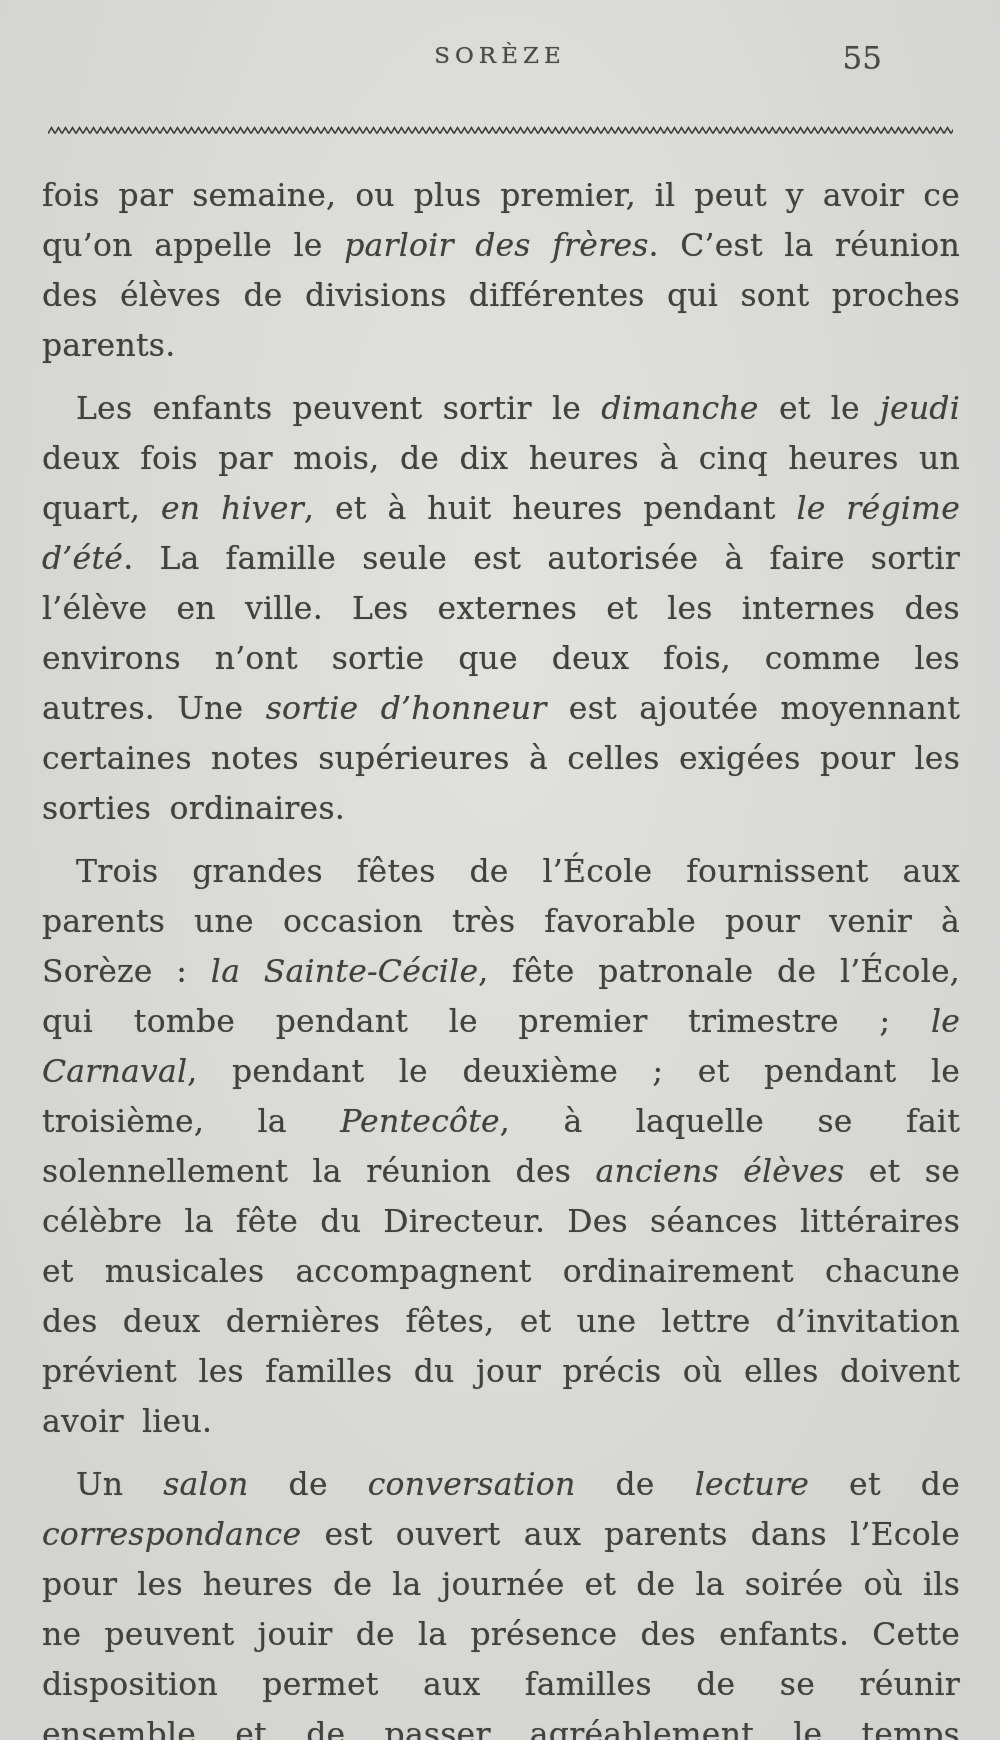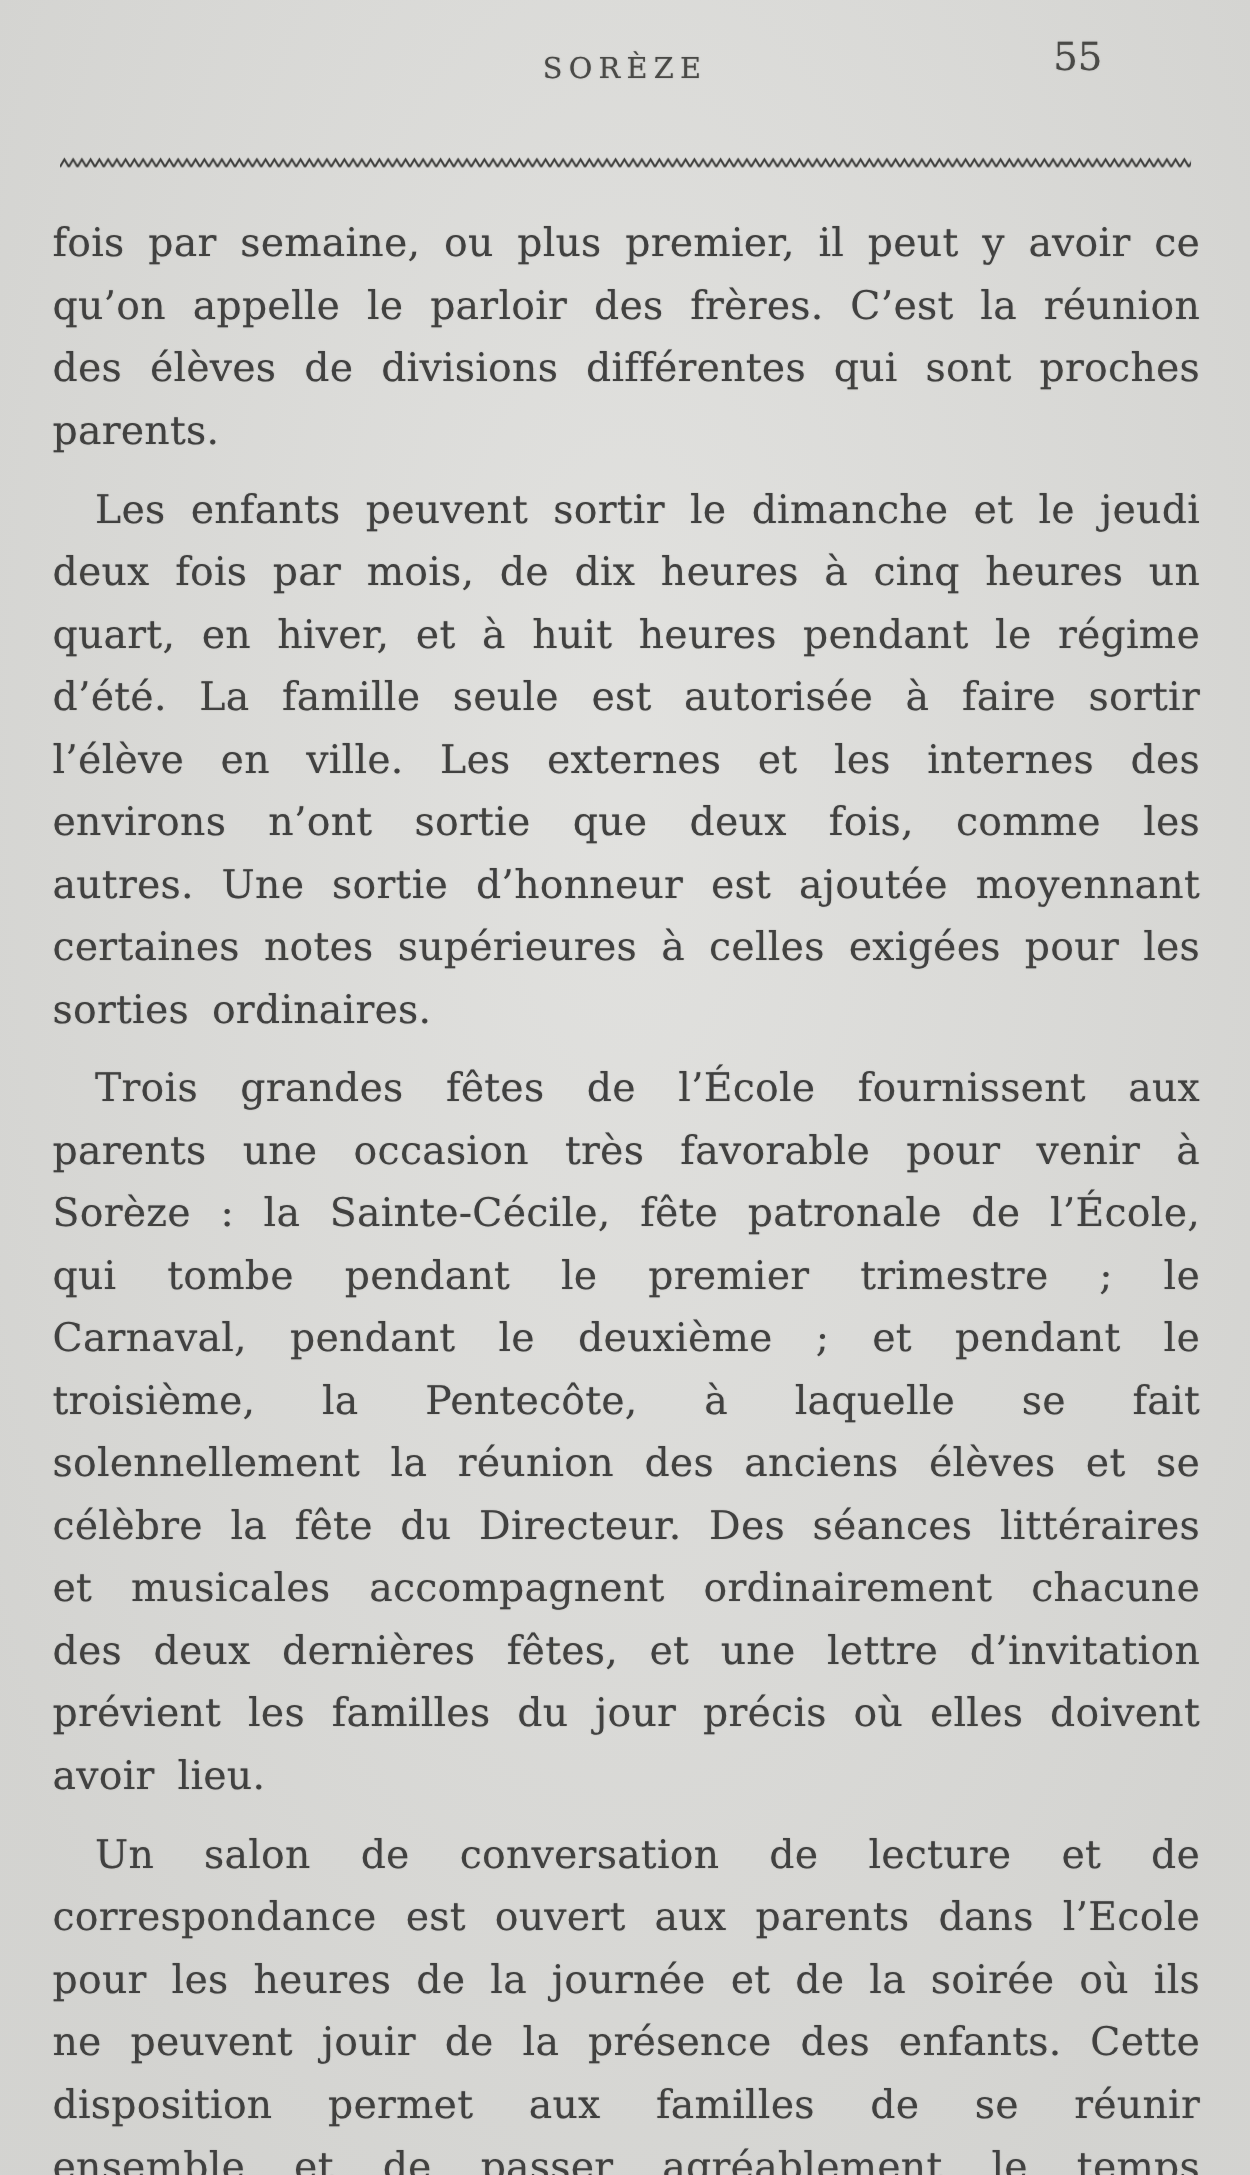--- a/index.html
+++ b/index.html
@@ -18,42 +18,42 @@
   .page-header { position: relative; height: 78px; padding-top: 42px; box-sizing: content-box; }
   .running-title {
     text-align: center;
     font-size: 23px;
     letter-spacing: 5px;
     color: #4a4a47;
     text-shadow: 0 0 1px rgba(70,70,68,0.55);
   }
   .page-num {
     position: absolute;
-    top: 28px;
+    top: 40px;
     right: 118px;
     font-size: 31px;
     color: #4a4a47;
     text-shadow: 0 0 1px rgba(70,70,68,0.5);
   }
 
   .rule-wrap { width: 905px; margin: 0 auto; padding-top: 2px; height: 14px; }
 
   .text-block {
     padding: 34px 40px 0 42px;
     font-size: 31.5px;
     line-height: 50px;
     text-align: justify;
     word-spacing: 0.26em;
     letter-spacing: 0.2px;
     color: #414140;
     text-shadow: 0 0 1px rgba(60,60,58,0.45);
   }
   .para { margin: 0 0 13px 0; }
   .para.indent { text-indent: 34px; }
-  .it { }
+  .it { font-style: italic; }
 </style>
 </head>
 <body>
 
 <div class="scan-page">
 
   <div class="page-header">
     <div class="running-title">SORÈZE</div>
     <div class="page-num">55</div>
   </div>

